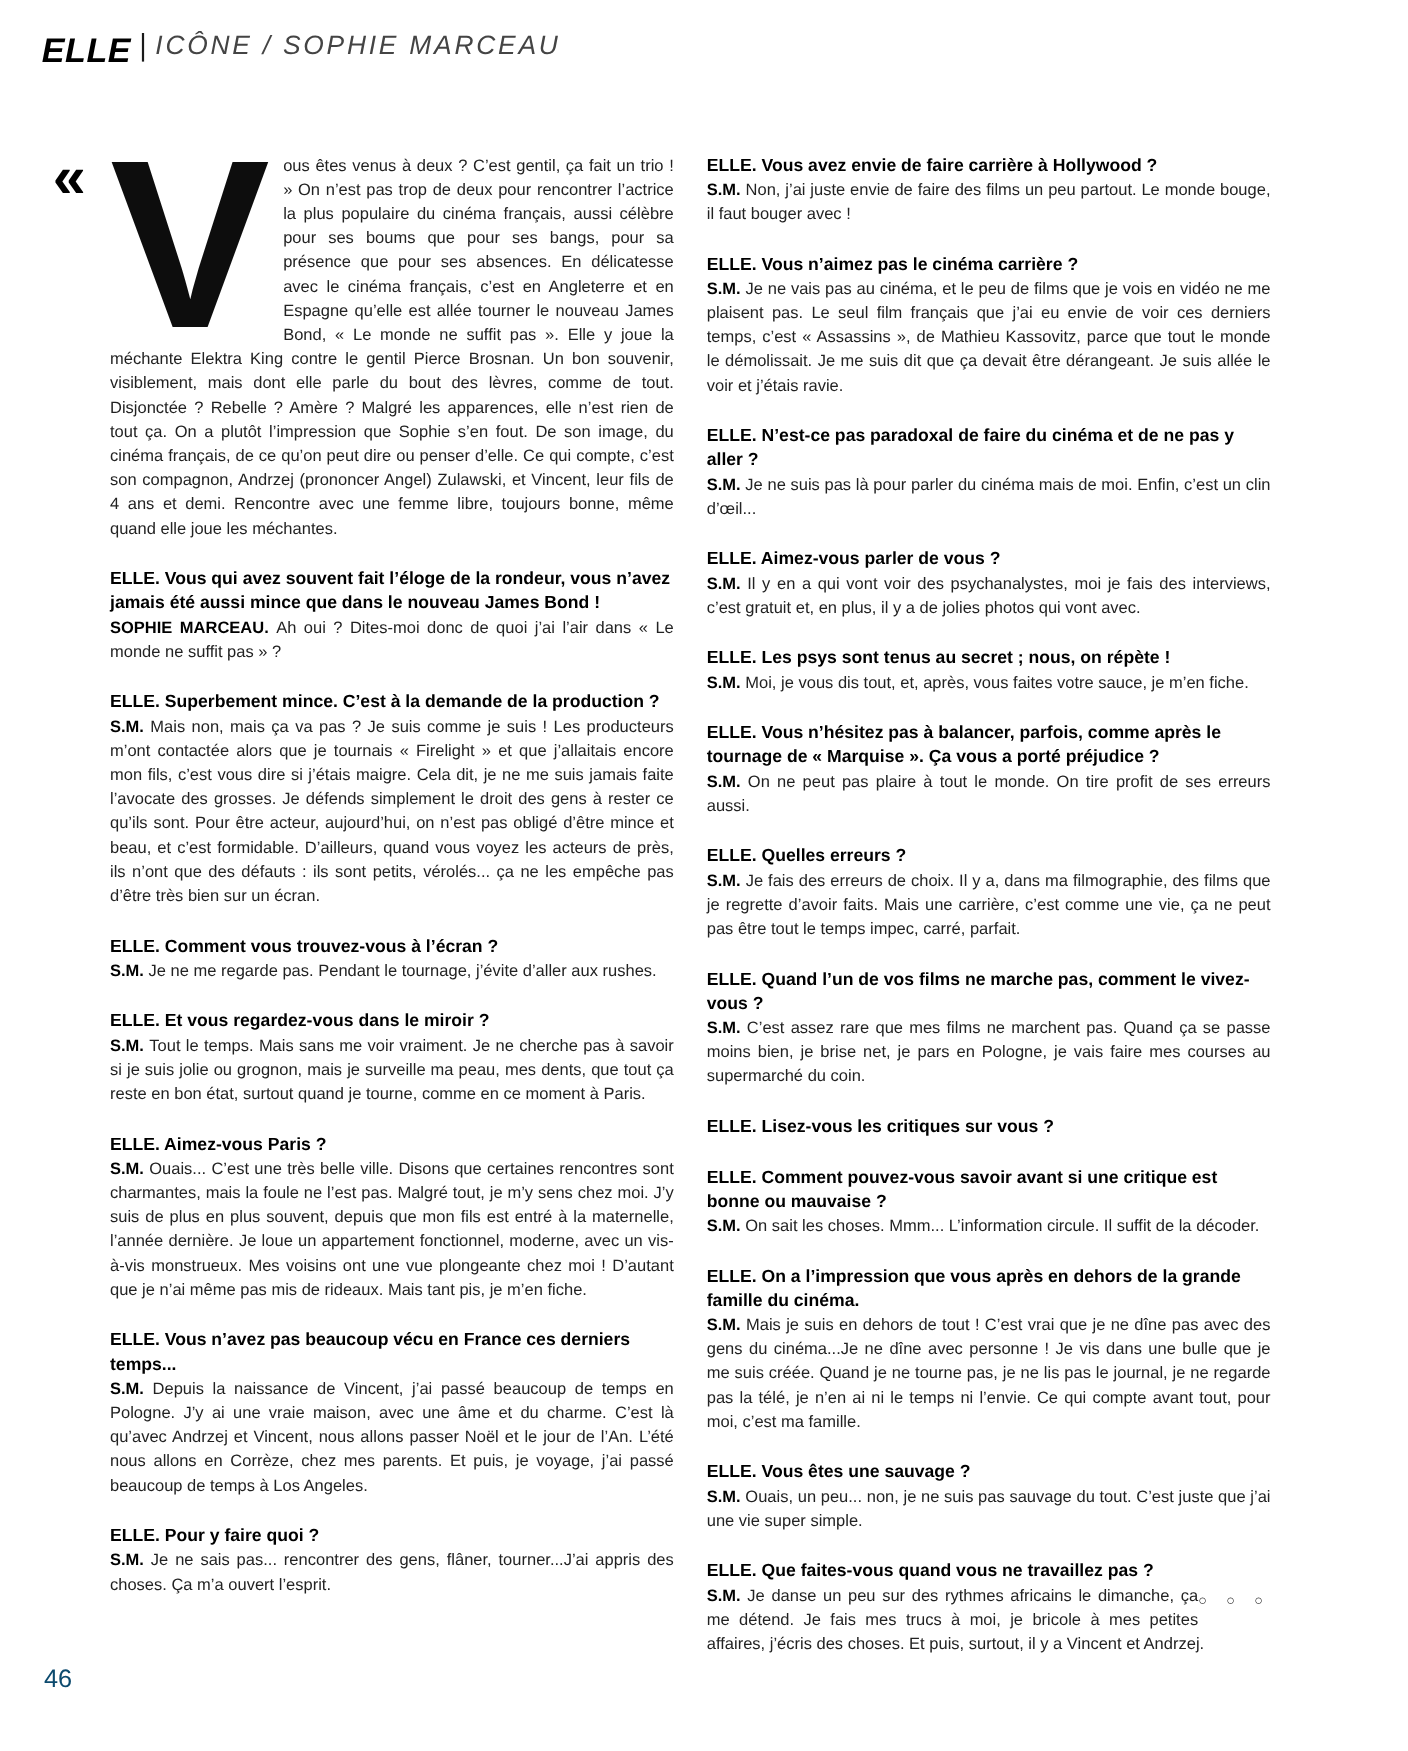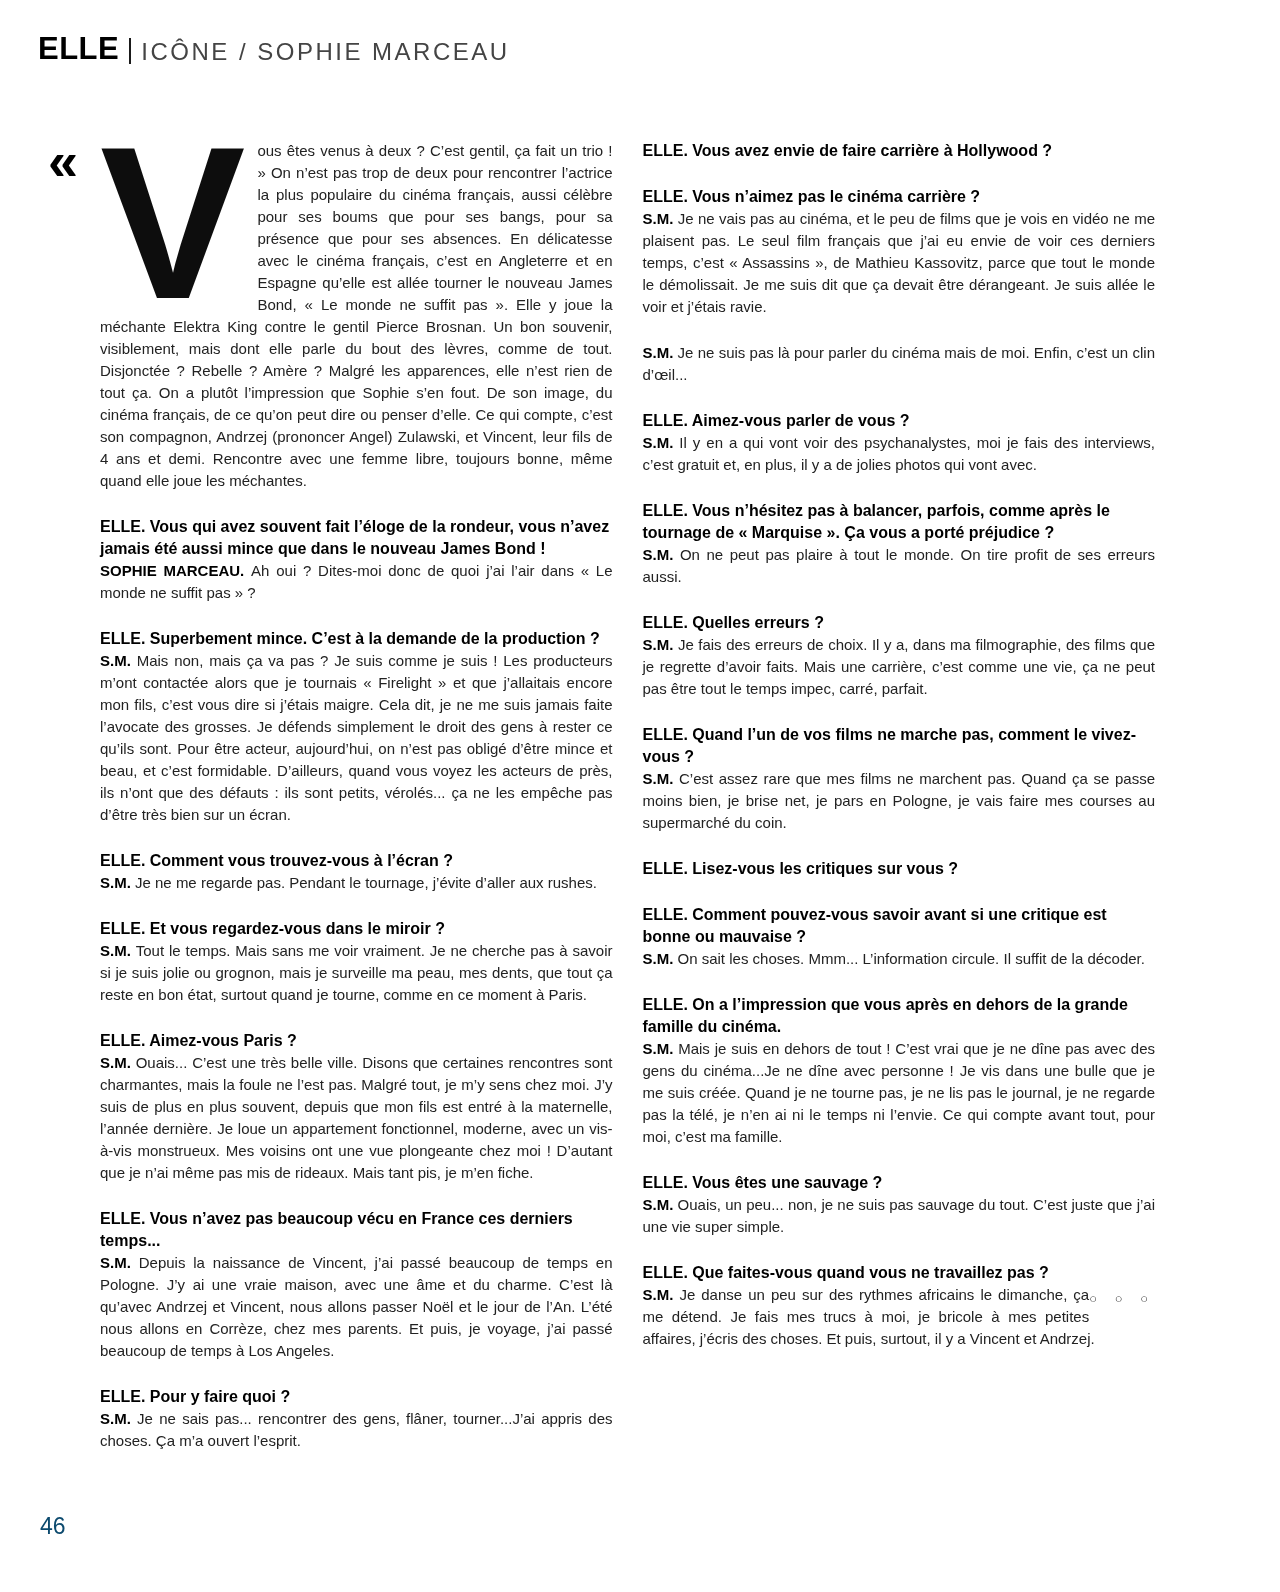--- a/index.html
+++ b/index.html
@@ -7,21 +7,21 @@
   body {
     width:1280px; height:1592px;
     font-family:"Liberation Sans", sans-serif;
     color:#1c1c1c;
     position:relative;
     overflow:hidden;
   }
   .page { padding:30px 125px 0 100px; position:relative; height:100%; }
 
   
-  .masthead { display:flex; align-items:flex-end; gap:10px; margin-left:-62px; height:34px; }
+  .masthead { display:flex; align-items:flex-start; gap:10px; margin-left:-62px; height:34px;font-style:italic; }
   .brand { font-size:31px; font-weight:800; letter-spacing:0.5px; color:#000; line-height:1; }
   .masthead-divider { width:2px; height:26px; background:#1a1a1a; }
   .section-title { font-size:24px; font-weight:400; letter-spacing:2.5px; color:#444; line-height:1; }
 
   
   .columns { display:flex; gap:30px; margin-top:76px; }
   .col { flex:1; min-width:0; }
 
   
   .intro { position:relative; font-size:15px; line-height:22px; text-align:justify; color:#222; }
@@ -98,31 +98,37 @@
             <p class="question">ELLE. Pour y faire quoi ?</p>
             <p class="answer"><strong>S.M. </strong>Je ne sais pas... rencontrer des gens, flâner, tourner...J’ai appris des choses. Ça m’a ouvert l’esprit.</p>
           </div>
         </div>
     </div>
 
     <div class="col col-right">
       <div class="qa-list">
           <div class="qa">
             <p class="question">ELLE. Vous avez envie de faire carrière à Hollywood ?</p>
+            <p class="answer"><strong>S.M. </strong>Non, j’ai juste envie de faire des films un peu partout. Le monde bouge, il faut bouger avec !</p>
           </div>
           <div class="qa">
             <p class="question">ELLE. Vous n’aimez pas le cinéma carrière ?</p>
             <p class="answer"><strong>S.M. </strong>Je ne vais pas au cinéma, et le peu de films que je vois en vidéo ne me plaisent pas. Le seul film français que j’ai eu envie de voir ces derniers temps, c’est « Assassins », de Mathieu Kassovitz, parce que tout le monde le démolissait. Je me suis dit que ça devait être dérangeant. Je suis allée le voir et j’étais ravie.</p>
           </div>
           <div class="qa">
+            <p class="question">ELLE. N’est-ce pas paradoxal de faire du cinéma et de ne pas y aller ?</p>
             <p class="answer"><strong>S.M. </strong>Je ne suis pas là pour parler du cinéma mais de moi. Enfin, c’est un clin d’œil...</p>
           </div>
           <div class="qa">
             <p class="question">ELLE. Aimez-vous parler de vous ?</p>
             <p class="answer"><strong>S.M. </strong>Il y en a qui vont voir des psychanalystes, moi je fais des interviews, c’est gratuit et, en plus, il y a de jolies photos qui vont avec.</p>
+          </div>
+          <div class="qa">
+            <p class="question">ELLE. Les psys sont tenus au secret ; nous, on répète !</p>
+            <p class="answer"><strong>S.M. </strong>Moi, je vous dis tout, et, après, vous faites votre sauce, je m’en fiche.</p>
           </div>
           <div class="qa">
             <p class="question">ELLE. Vous n’hésitez pas à balancer, parfois, comme après le tournage de « Marquise ». Ça vous a porté préjudice ?</p>
             <p class="answer"><strong>S.M. </strong>On ne peut pas plaire à tout le monde. On tire profit de ses erreurs aussi.</p>
           </div>
           <div class="qa">
             <p class="question">ELLE. Quelles erreurs ?</p>
             <p class="answer"><strong>S.M. </strong>Je fais des erreurs de choix. Il y a, dans ma filmographie, des films que je regrette d’avoir faits. Mais une carrière, c’est comme une vie, ça ne peut pas être tout le temps impec, carré, parfait.</p>
           </div>
           <div class="qa">

